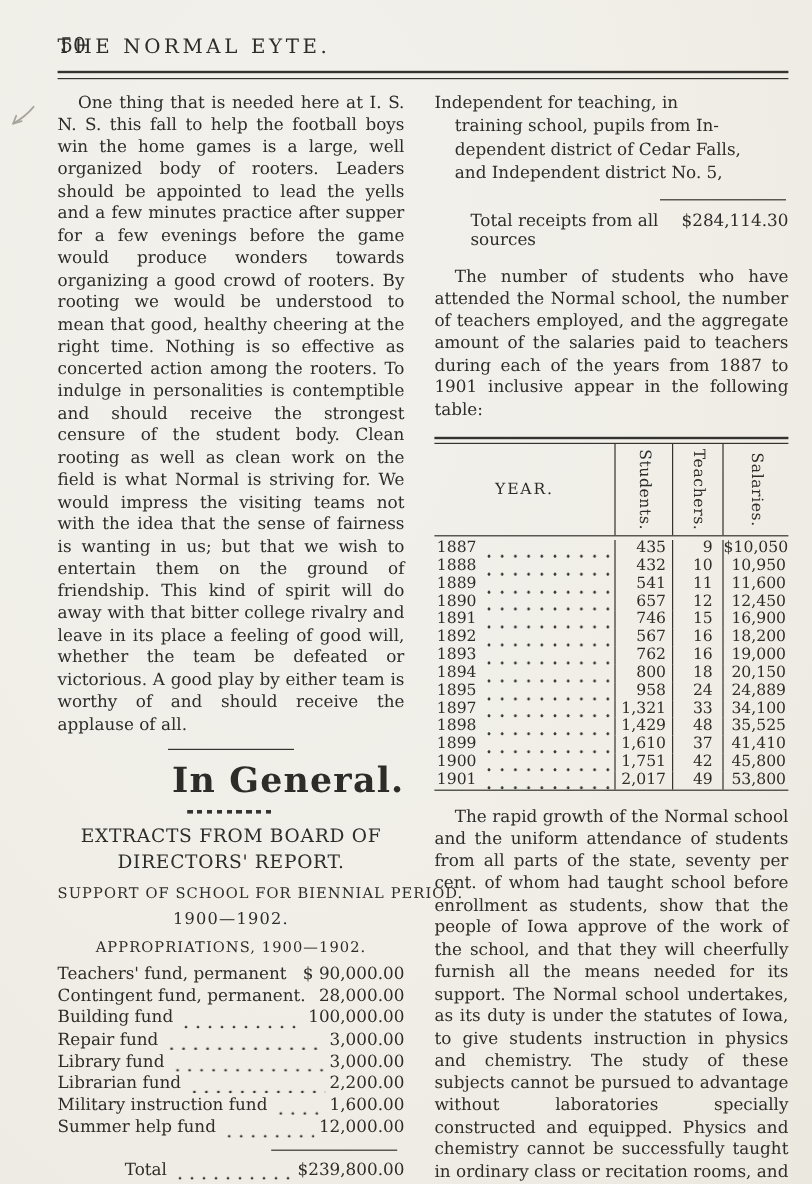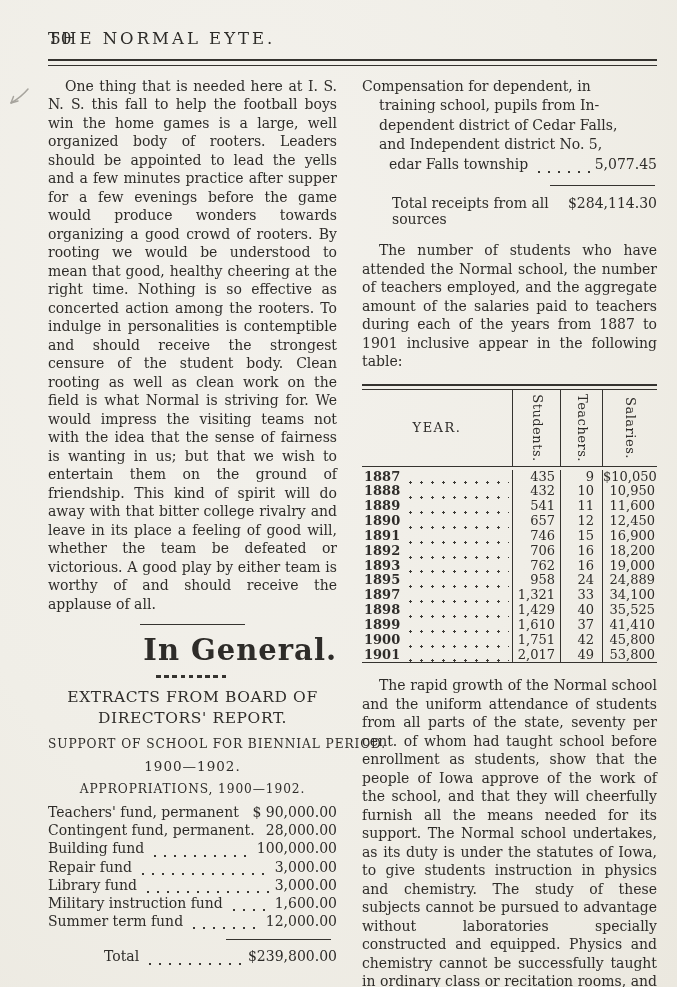--- a/index.html
+++ b/index.html
@@ -62,21 +62,21 @@
   
   .nt { margin-top: 13px; font-size: 13px; }
   .nt-top { border-top: 2px solid #35332f; border-bottom: 1px solid #35332f; height: 3px; }
   .nt-header { display: flex; height: 76px; border-bottom: 1.3px solid #35332f; }
   .nt-h-year { width: 150px; display: flex; align-items: center; justify-content: center; letter-spacing: 1.5px; font-size: 13px; }
   .nt-h-v { position: relative; border-left: 1px solid #35332f; box-sizing: border-box; }
   .nt-h-v span { position: absolute; left: 50%; top: 50%; transform: translate(-50%,-50%) rotate(90deg); white-space: nowrap; letter-spacing: .5px; }
   .w-students { width: 48px; } .w-teachers { width: 42px; } .w-salaries { width: 55px; }
   .nt-body { padding-top: 3px; }
   .nt-row { display: flex; line-height: 14.85px; }
-  .nt-c-year { width: 150px; display: flex; align-items: baseline; padding-left: 2px; box-sizing: border-box; font-weight: bold; }
+  .nt-c-year { width: 150px; display: flex; align-items: baseline; padding-left: 2px; box-sizing: border-box; }
   .nt-c-year .leader { height: 10px; margin: 0 3px 0 4px; background-size: 11px 9px; background-position: 1px 4px; }
   .nt-c { border-left: 1px solid #35332f; box-sizing: border-box; text-align: right; }
   .nt-c.w-students { padding-right: 5px; }
   .nt-c.w-teachers { padding-right: 8px; }
   .nt-c.w-salaries { padding-right: 2px; }
   .nt-bottom { border-top: 1.4px solid #35332f; }
   .growth-p { margin-top: 13px; }
 
   
   .pencil-mark { position: absolute; left: 6px; top: 86px; width: 26px; height: 24px; opacity: .75; }
@@ -135,52 +135,52 @@
               <span>Repair fund</span>
               <span class="leader"></span>
               <span class="ledger-amount">3,000.00</span>
             </div>
             <div class="ledger-row">
               <span>Library fund</span>
               <span class="leader"></span>
               <span class="ledger-amount">3,000.00</span>
             </div>
             <div class="ledger-row">
+              <span>Librarian fund</span>
+              <span class="leader"></span>
+              <span class="ledger-amount">2,200.00</span>
+            </div>
+            <div class="ledger-row">
               <span>Military instruction fund</span>
               <span class="leader"></span>
               <span class="ledger-amount">1,600.00</span>
             </div>
             <div class="ledger-row">
-              <span>Summer term fund</span>
+              <span>Summer help fund</span>
               <span class="leader"></span>
               <span class="ledger-amount">12,000.00</span>
             </div>
         </div>
 
         <div class="total-rule"></div>
         <div class="ledger-row total-row" style="font-size:14px;">
           <span>Total</span>
           <span class="leader"></span>
           <span class="ledger-amount">$239,800.00</span>
         </div>
 
       </div>
 
       <div class="col-right">
 
         <div class="comp-entry">
-          <div>Compensation for dependent, in</div>
+          <div>Independent for teaching, in</div>
           <div class="ce-cont">training school, pupils from In-</div>
           <div class="ce-cont">dependent district of Cedar Falls,</div>
           <div class="ce-cont">and Independent district No. 5,</div>
-          <div class="flex-line ce-last">
-            <span>edar Falls township</span>
-            <span class="leader"></span>
-            <span class="ledger-amount">5,077.45</span>
-          </div>
         </div>
 
         <div class="rc-total-rule"></div>
         <div class="rc-total">
           <span>Total receipts from all sources</span>
           <span class="gap"></span>
           <span class="ledger-amount">$284,114.30</span>
         </div>
 
         <p class="body-p intro-p">The number of students who have attended the Normal school, the number of teachers employed, and the aggregate amount of the salaries paid to teachers during each of the years from 1887 to 1901 inclusive appear in the following table:</p>
@@ -243,35 +243,44 @@
                 </div>
                 <div class="nt-c w-students">746</div>
                 <div class="nt-c w-teachers">15</div>
                 <div class="nt-c w-salaries">16,900</div>
               </div>
               <div class="nt-row">
                 <div class="nt-c-year">
                   <span>1892</span>
                   <span class="leader"></span>
                 </div>
-                <div class="nt-c w-students">706</div>
+                <div class="nt-c w-students">567</div>
                 <div class="nt-c w-teachers">16</div>
                 <div class="nt-c w-salaries">18,200</div>
               </div>
               <div class="nt-row">
                 <div class="nt-c-year">
                   <span>1893</span>
                   <span class="leader"></span>
                 </div>
                 <div class="nt-c w-students">762</div>
                 <div class="nt-c w-teachers">16</div>
                 <div class="nt-c w-salaries">19,000</div>
               </div>
               <div class="nt-row">
                 <div class="nt-c-year">
+                  <span>1894</span>
+                  <span class="leader"></span>
+                </div>
+                <div class="nt-c w-students">800</div>
+                <div class="nt-c w-teachers">18</div>
+                <div class="nt-c w-salaries">20,150</div>
+              </div>
+              <div class="nt-row">
+                <div class="nt-c-year">
                   <span>1895</span>
                   <span class="leader"></span>
                 </div>
                 <div class="nt-c w-students">958</div>
                 <div class="nt-c w-teachers">24</div>
                 <div class="nt-c w-salaries">24,889</div>
               </div>
               <div class="nt-row">
                 <div class="nt-c-year">
                   <span>1897</span>
@@ -280,21 +289,21 @@
                 <div class="nt-c w-students">1,321</div>
                 <div class="nt-c w-teachers">33</div>
                 <div class="nt-c w-salaries">34,100</div>
               </div>
               <div class="nt-row">
                 <div class="nt-c-year">
                   <span>1898</span>
                   <span class="leader"></span>
                 </div>
                 <div class="nt-c w-students">1,429</div>
-                <div class="nt-c w-teachers">40</div>
+                <div class="nt-c w-teachers">48</div>
                 <div class="nt-c w-salaries">35,525</div>
               </div>
               <div class="nt-row">
                 <div class="nt-c-year">
                   <span>1899</span>
                   <span class="leader"></span>
                 </div>
                 <div class="nt-c w-students">1,610</div>
                 <div class="nt-c w-teachers">37</div>
                 <div class="nt-c w-salaries">41,410</div>

